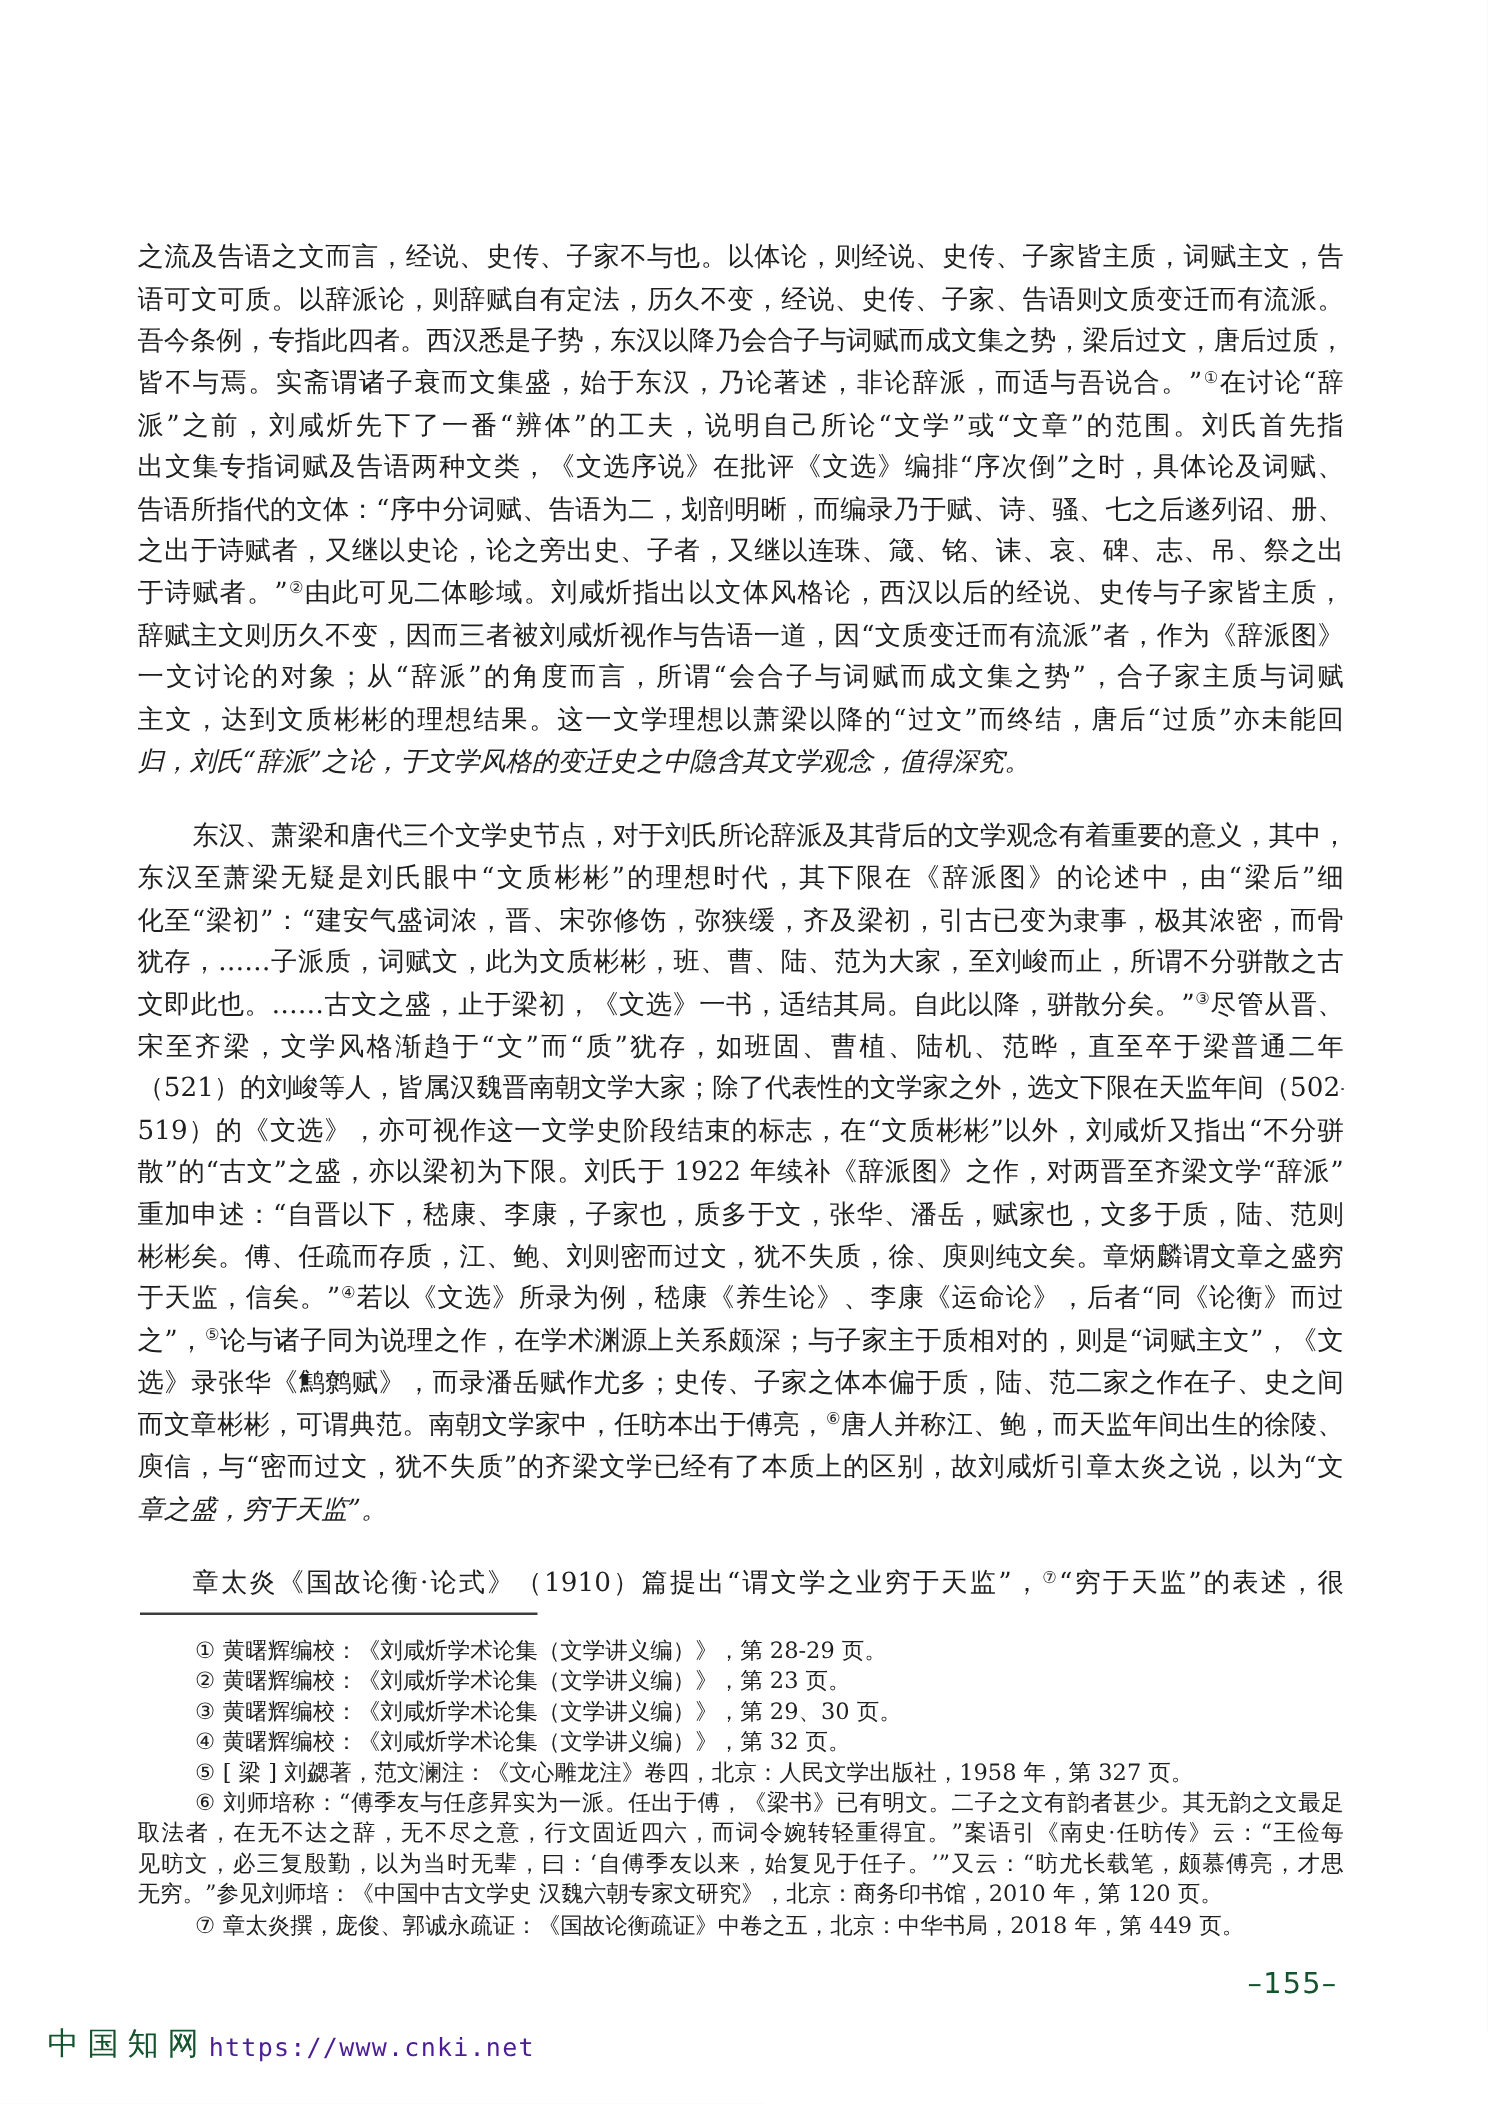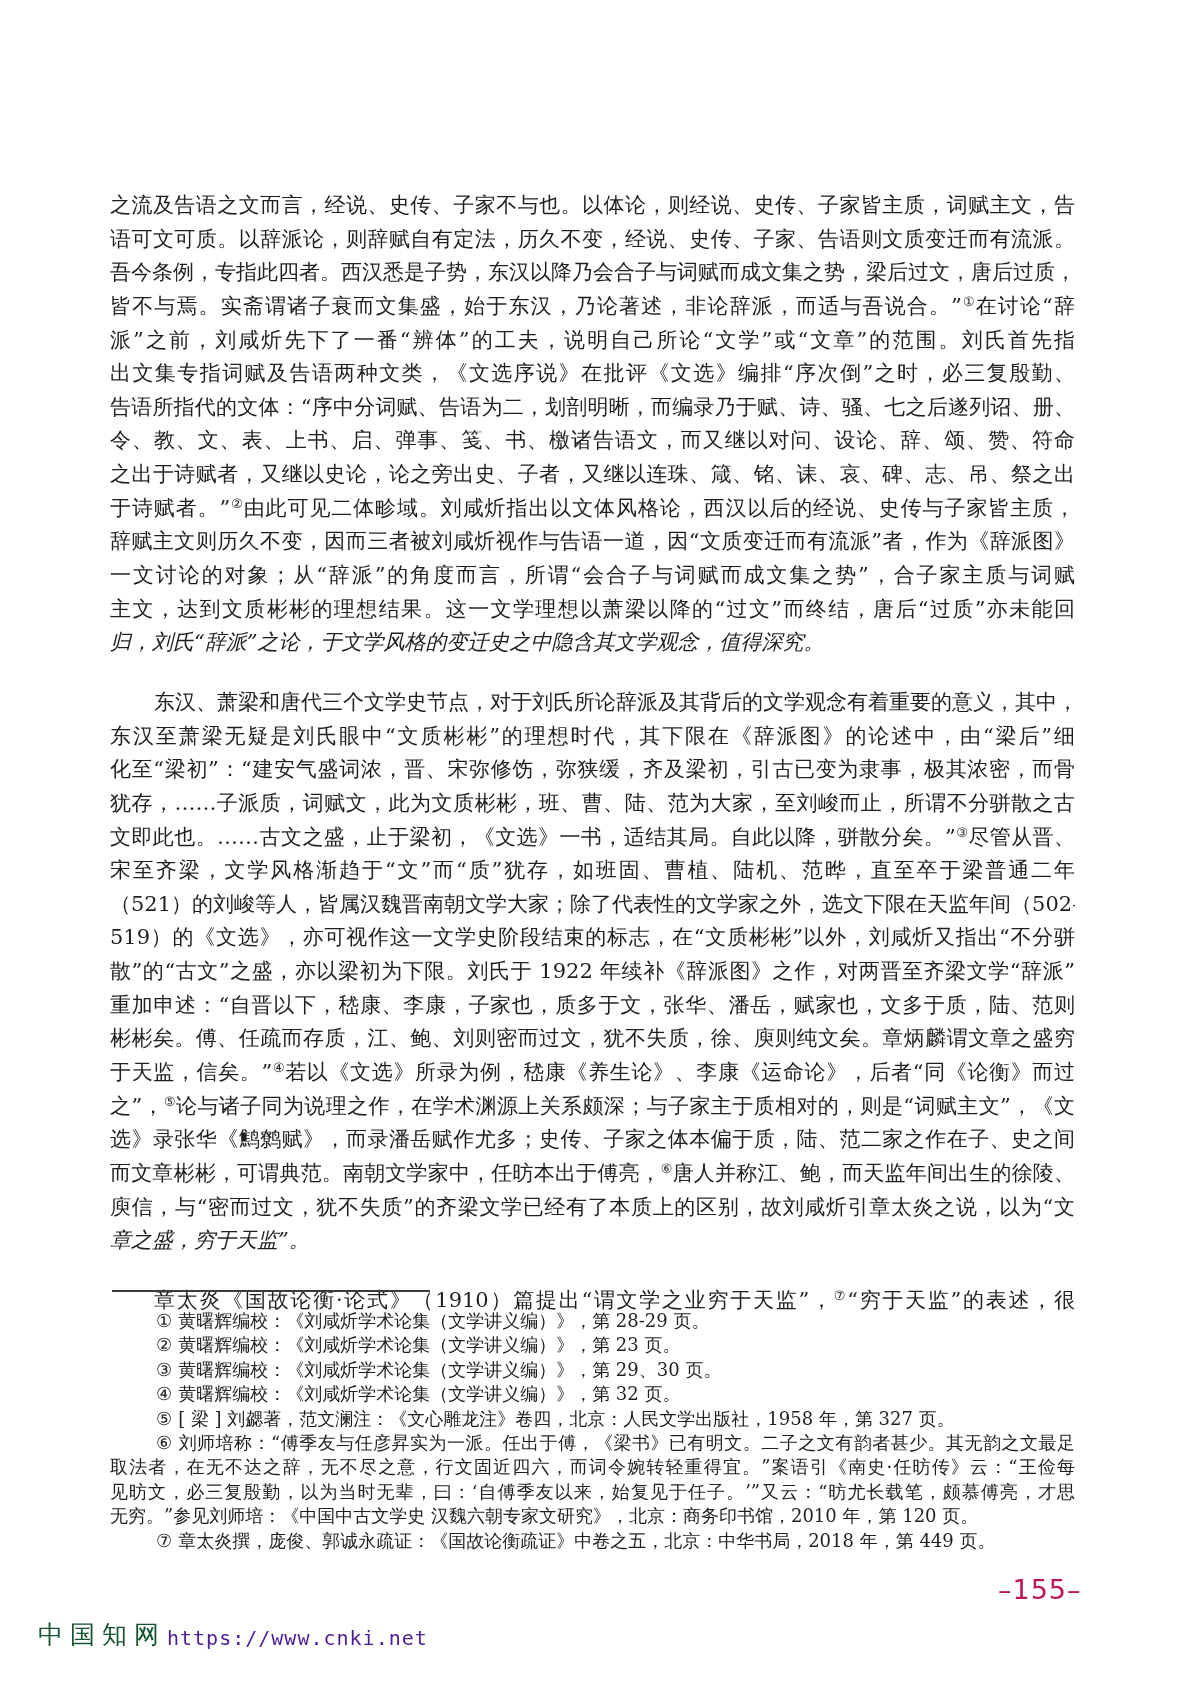--- a/index.html
+++ b/index.html
@@ -43,21 +43,21 @@
     text-align:justify;text-align-last:justify;
     overflow:hidden;white-space:nowrap;
   }
   .fl.fin{text-align-last:left;}
   .fl.ind{padding-left:46px;}
   .fn-marker{margin-right:6px;}
   
   .page-number{
     position:absolute;left:998px;top:1574px;
     font-family:"DejaVu Sans","Liberation Sans",sans-serif;
-    font-size:27px;color:#be185d;letter-spacing:1px;
+    font-size:23px;color:#14532d;letter-spacing:1px;
   }
   
   .watermark-brand{
     position:absolute;left:38px;top:1618px;
     font-family:"DejaVu Serif","Liberation Serif",serif;
     font-size:25px;color:#14532d;letter-spacing:7px;
   }
   .watermark-url{
     position:absolute;left:167px;top:1626px;
     font-family:"DejaVu Sans Mono","Liberation Mono",monospace;
@@ -68,23 +68,22 @@
 <body>
 
 <div class="page">
 
   <main class="text-block" id="article-body">
       <div class="bl">之流及告语之文而言，经说、史传、子家不与也。以体论，则经说、史传、子家皆主质，词赋主文，告</div>
       <div class="bl">语可文可质。以辞派论，则辞赋自有定法，历久不变，经说、史传、子家、告语则文质变迁而有流派。</div>
       <div class="bl">吾今条例，专指此四者。西汉悉是子势，东汉以降乃会合子与词赋而成文集之势，梁后过文，唐后过质，</div>
       <div class="bl">皆不与焉。实斋谓诸子衰而文集盛，始于东汉，乃论著述，非论辞派，而适与吾说合。”<sup class="ref">①</sup>在讨论“辞</div>
       <div class="bl">派”之前，刘咸炘先下了一番“辨体”的工夫，说明自己所论“文学”或“文章”的范围。刘氏首先指</div>
-      <div class="bl">出文集专指词赋及告语两种文类，《文选序说》在批评《文选》编排“序次倒”之时，必三复殷勤、</div>
+      <div class="bl">出文集专指词赋及告语两种文类，《文选序说》在批评《文选》编排“序次倒”之时，具体论及词赋、</div>
       <div class="bl">告语所指代的文体：“序中分词赋、告语为二，划剖明晰，而编录乃于赋、诗、骚、七之后遂列诏、册、</div>
-      <div class="bl">令、教、文、表、上书、启、弹事、笺、书、檄诸告语文，而又继以对问、设论、辞、颂、赞、符命</div>
       <div class="bl">之出于诗赋者，又继以史论，论之旁出史、子者，又继以连珠、箴、铭、诔、哀、碑、志、吊、祭之出</div>
       <div class="bl">于诗赋者。”<sup class="ref">②</sup>由此可见二体畛域。刘咸炘指出以文体风格论，西汉以后的经说、史传与子家皆主质，</div>
       <div class="bl">辞赋主文则历久不变，因而三者被刘咸炘视作与告语一道，因“文质变迁而有流派”者，作为《辞派图》</div>
       <div class="bl">一文讨论的对象；从“辞派”的角度而言，所谓“会合子与词赋而成文集之势”，合子家主质与词赋</div>
       <div class="bl">主文，达到文质彬彬的理想结果。这一文学理想以萧梁以降的“过文”而终结，唐后“过质”亦未能回</div>
       <div class="bl fin">归，刘氏“辞派”之论，于文学风格的变迁史之中隐含其文学观念，值得深究。</div>
       <div class="bl ind">东汉、萧梁和唐代三个文学史节点，对于刘氏所论辞派及其背后的文学观念有着重要的意义，其中，</div>
       <div class="bl">东汉至萧梁无疑是刘氏眼中“文质彬彬”的理想时代，其下限在《辞派图》的论述中，由“梁后”细</div>
       <div class="bl">化至“梁初”：“建安气盛词浓，晋、宋弥修饬，弥狭缓，齐及梁初，引古已变为隶事，极其浓密，而骨</div>
       <div class="bl">犹存，……子派质，词赋文，此为文质彬彬，班、曹、陆、范为大家，至刘峻而止，所谓不分骈散之古</div>

